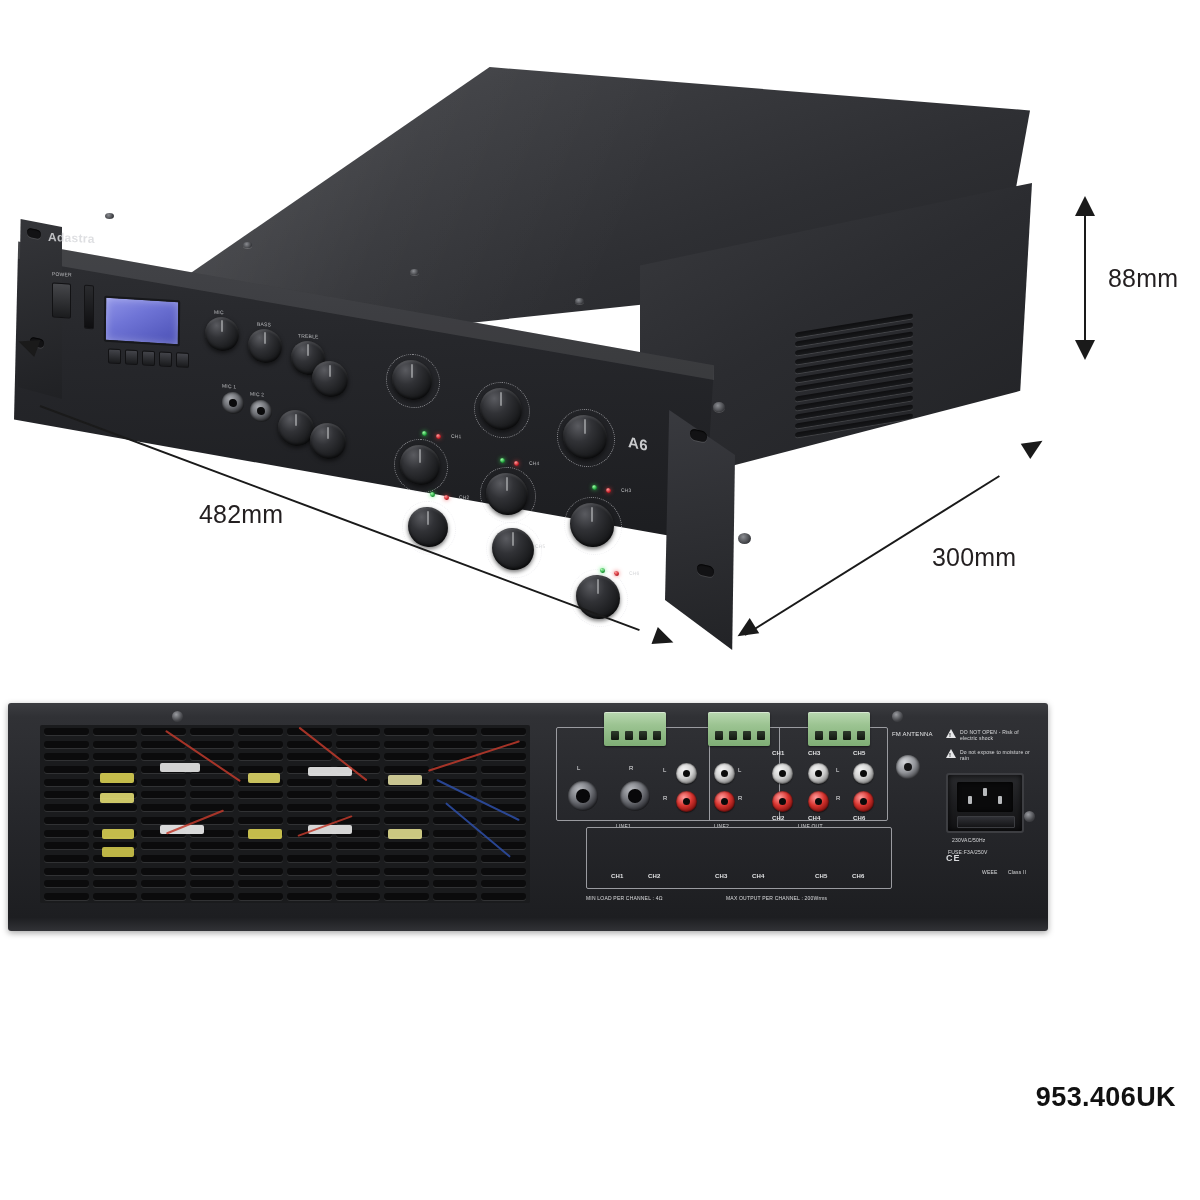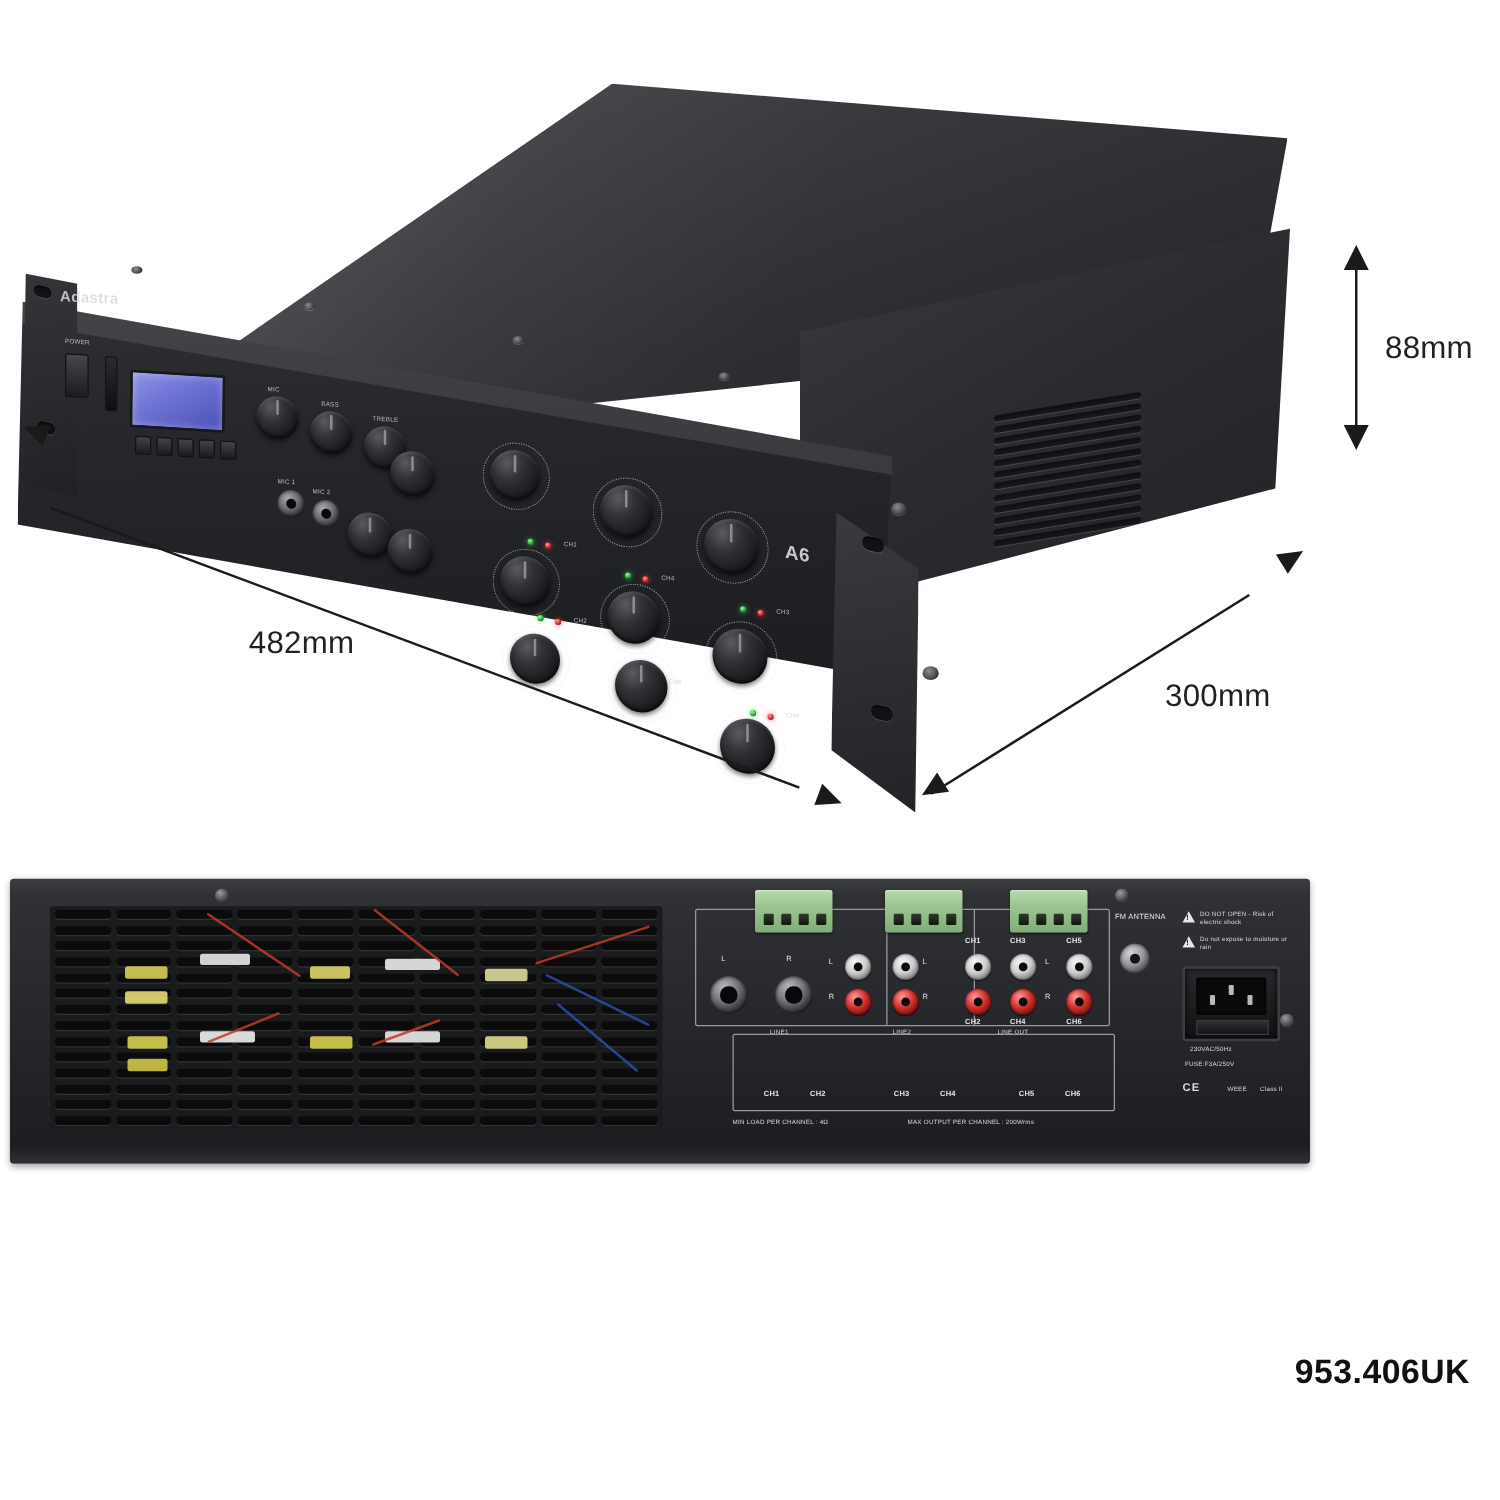--- a/index.html
+++ b/index.html
@@ -664,20 +664,20 @@
     <div class="iec">
       <div class="iec-in">
         <div class="iec-pin" style="left:11px;top:14px;"></div>
         <div class="iec-pin" style="left:26px;top:6px;"></div>
         <div class="iec-pin" style="left:41px;top:14px;"></div>
       </div>
       <div class="iec-fuse"></div>
     </div>
     <div class="lbl sm" style="left:944px;top:134px;">230VAC/50Hz</div>
     <div class="lbl sm" style="left:940px;top:146px;">FUSE:F3A/250V</div>
-    <div class="cemark" style="left:938px;top:162px;font-weight:bold;">CE</div>
+    <div class="cemark" style="left:938px;top:150px;font-weight:bold;">CE</div>
     <div class="lbl sm" style="left:974px;top:166px;">WEEE</div>
     <div class="lbl sm" style="left:1000px;top:166px;">Class II</div>
   </div>
 
   <div class="prodcode">953.406UK</div>
 
 </div>
 
 </body></html>

